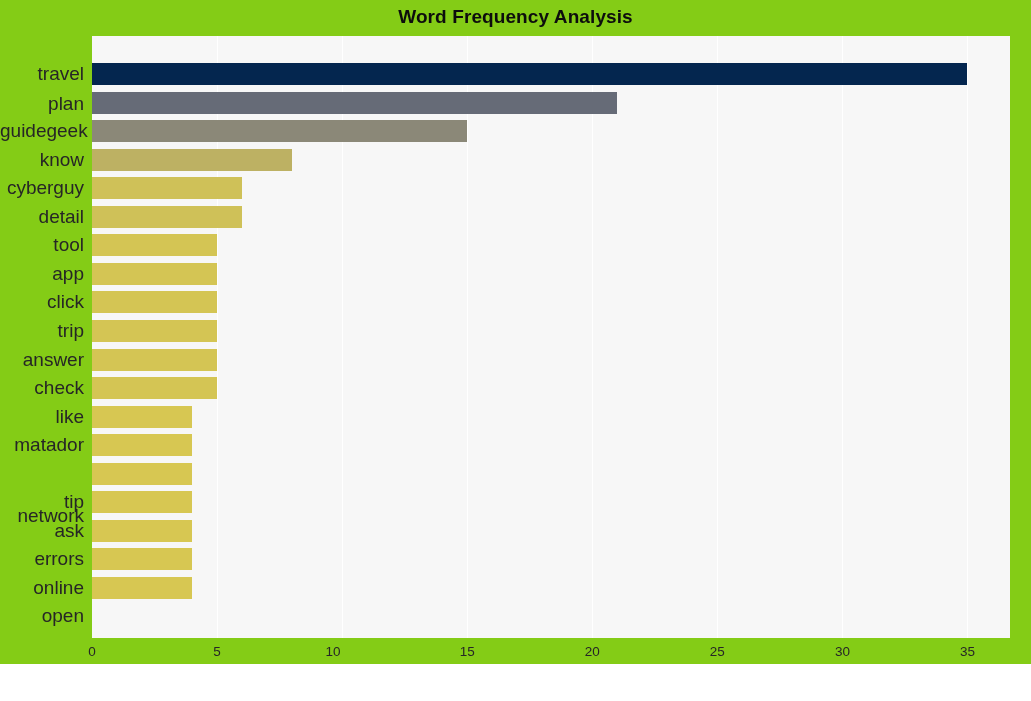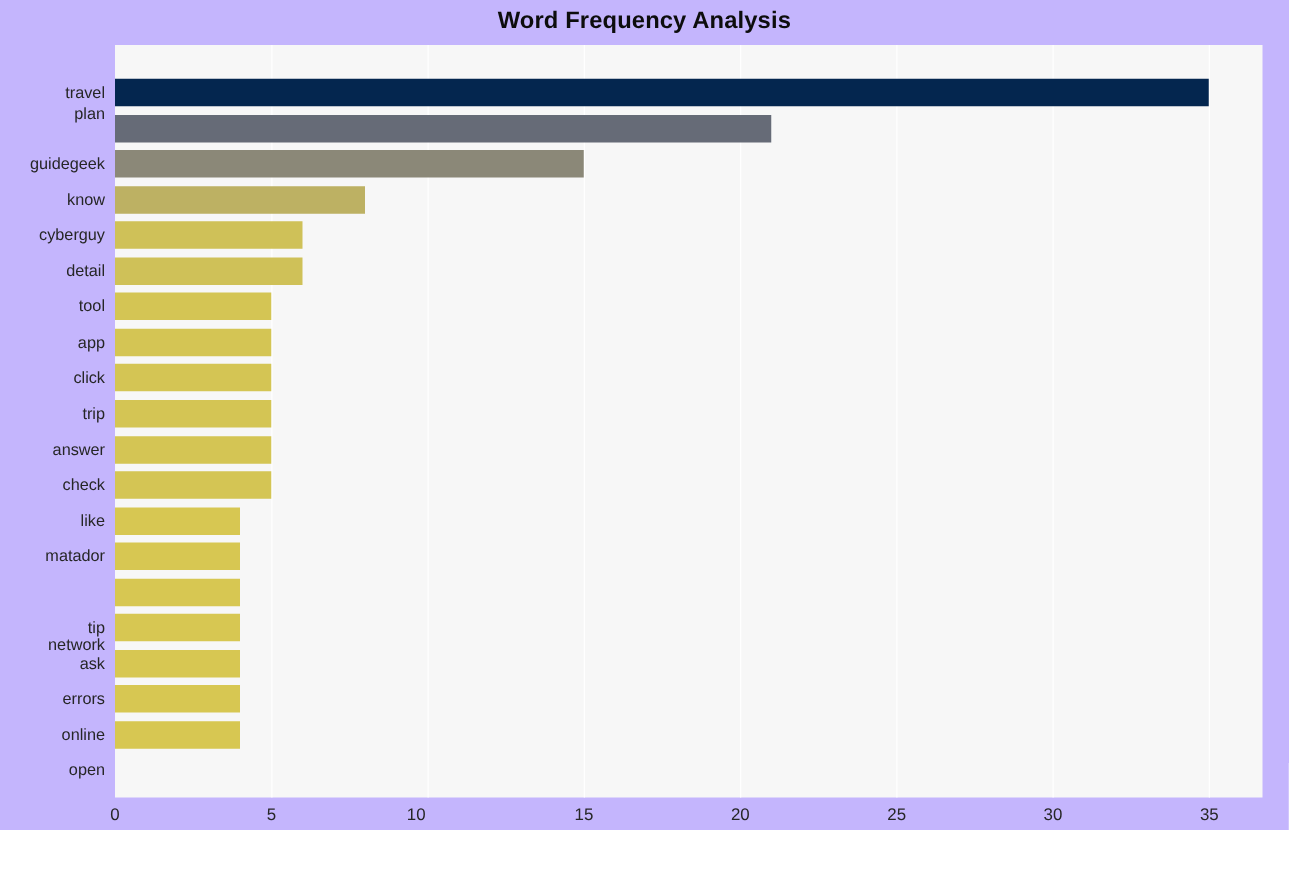--- a/index.html
+++ b/index.html
@@ -11,21 +11,21 @@
     width: 1031px;
     height: 701px;
     font-family: "Liberation Sans", sans-serif;
     overflow: hidden;
   }
 
   #figure {
     position: relative;
     width: 1031px;
     height: 664px;
-    background: #c4b5fd;
+    background: #84cc16;
     text-decoration: underline;
   }
 
   
   #chart-title {
     position: absolute;
     left: 0;
     top: 6px;
     width: 1031px;
     text-align: center;
@@ -79,21 +79,21 @@
     width: 84px;
     height: 602px;
   }
   .ytick {
     position: absolute;
     right: 0;
     width: 84px;
     height: 22px;
     line-height: 22px;
     text-align: right;
-    font-size: 13px;
+    font-size: 19px;
     color: #262626;
     white-space: nowrap;
   }
 
   
   #xlabels-layer {
     position: absolute;
     left: 92px;
     top: 644px;
     width: 918px;
@@ -195,21 +195,21 @@
           <div class="bar" style="background: rgb(215, 199, 82);"></div>
         </div>
         <div class="bar-row" style="top: 569.45px;">
           <div class="bar"></div>
         </div>
       </div>
   </div>
 
   <div id="ylabels-layer">
       <div class="ytick" style="top: 27px;">travel</div>
-      <div class="ytick" style="top: 44px;">plan</div>
+      <div class="ytick" style="top: 57px;">plan</div>
       <div class="ytick" style="top: 84.1px;">guidegeek</div>
       <div class="ytick" style="top: 112.65px;">know</div>
       <div class="ytick" style="top: 141.2px;">cyberguy</div>
       <div class="ytick" style="top: 169.75px;">detail</div>
       <div class="ytick" style="top: 198.3px;">tool</div>
       <div class="ytick" style="top: 226.85px;">app</div>
       <div class="ytick" style="top: 255.4px;">click</div>
       <div class="ytick" style="top: 283.95px;">trip</div>
       <div class="ytick" style="top: 312.5px;">answer</div>
       <div class="ytick" style="top: 341.05px;">check</div>

